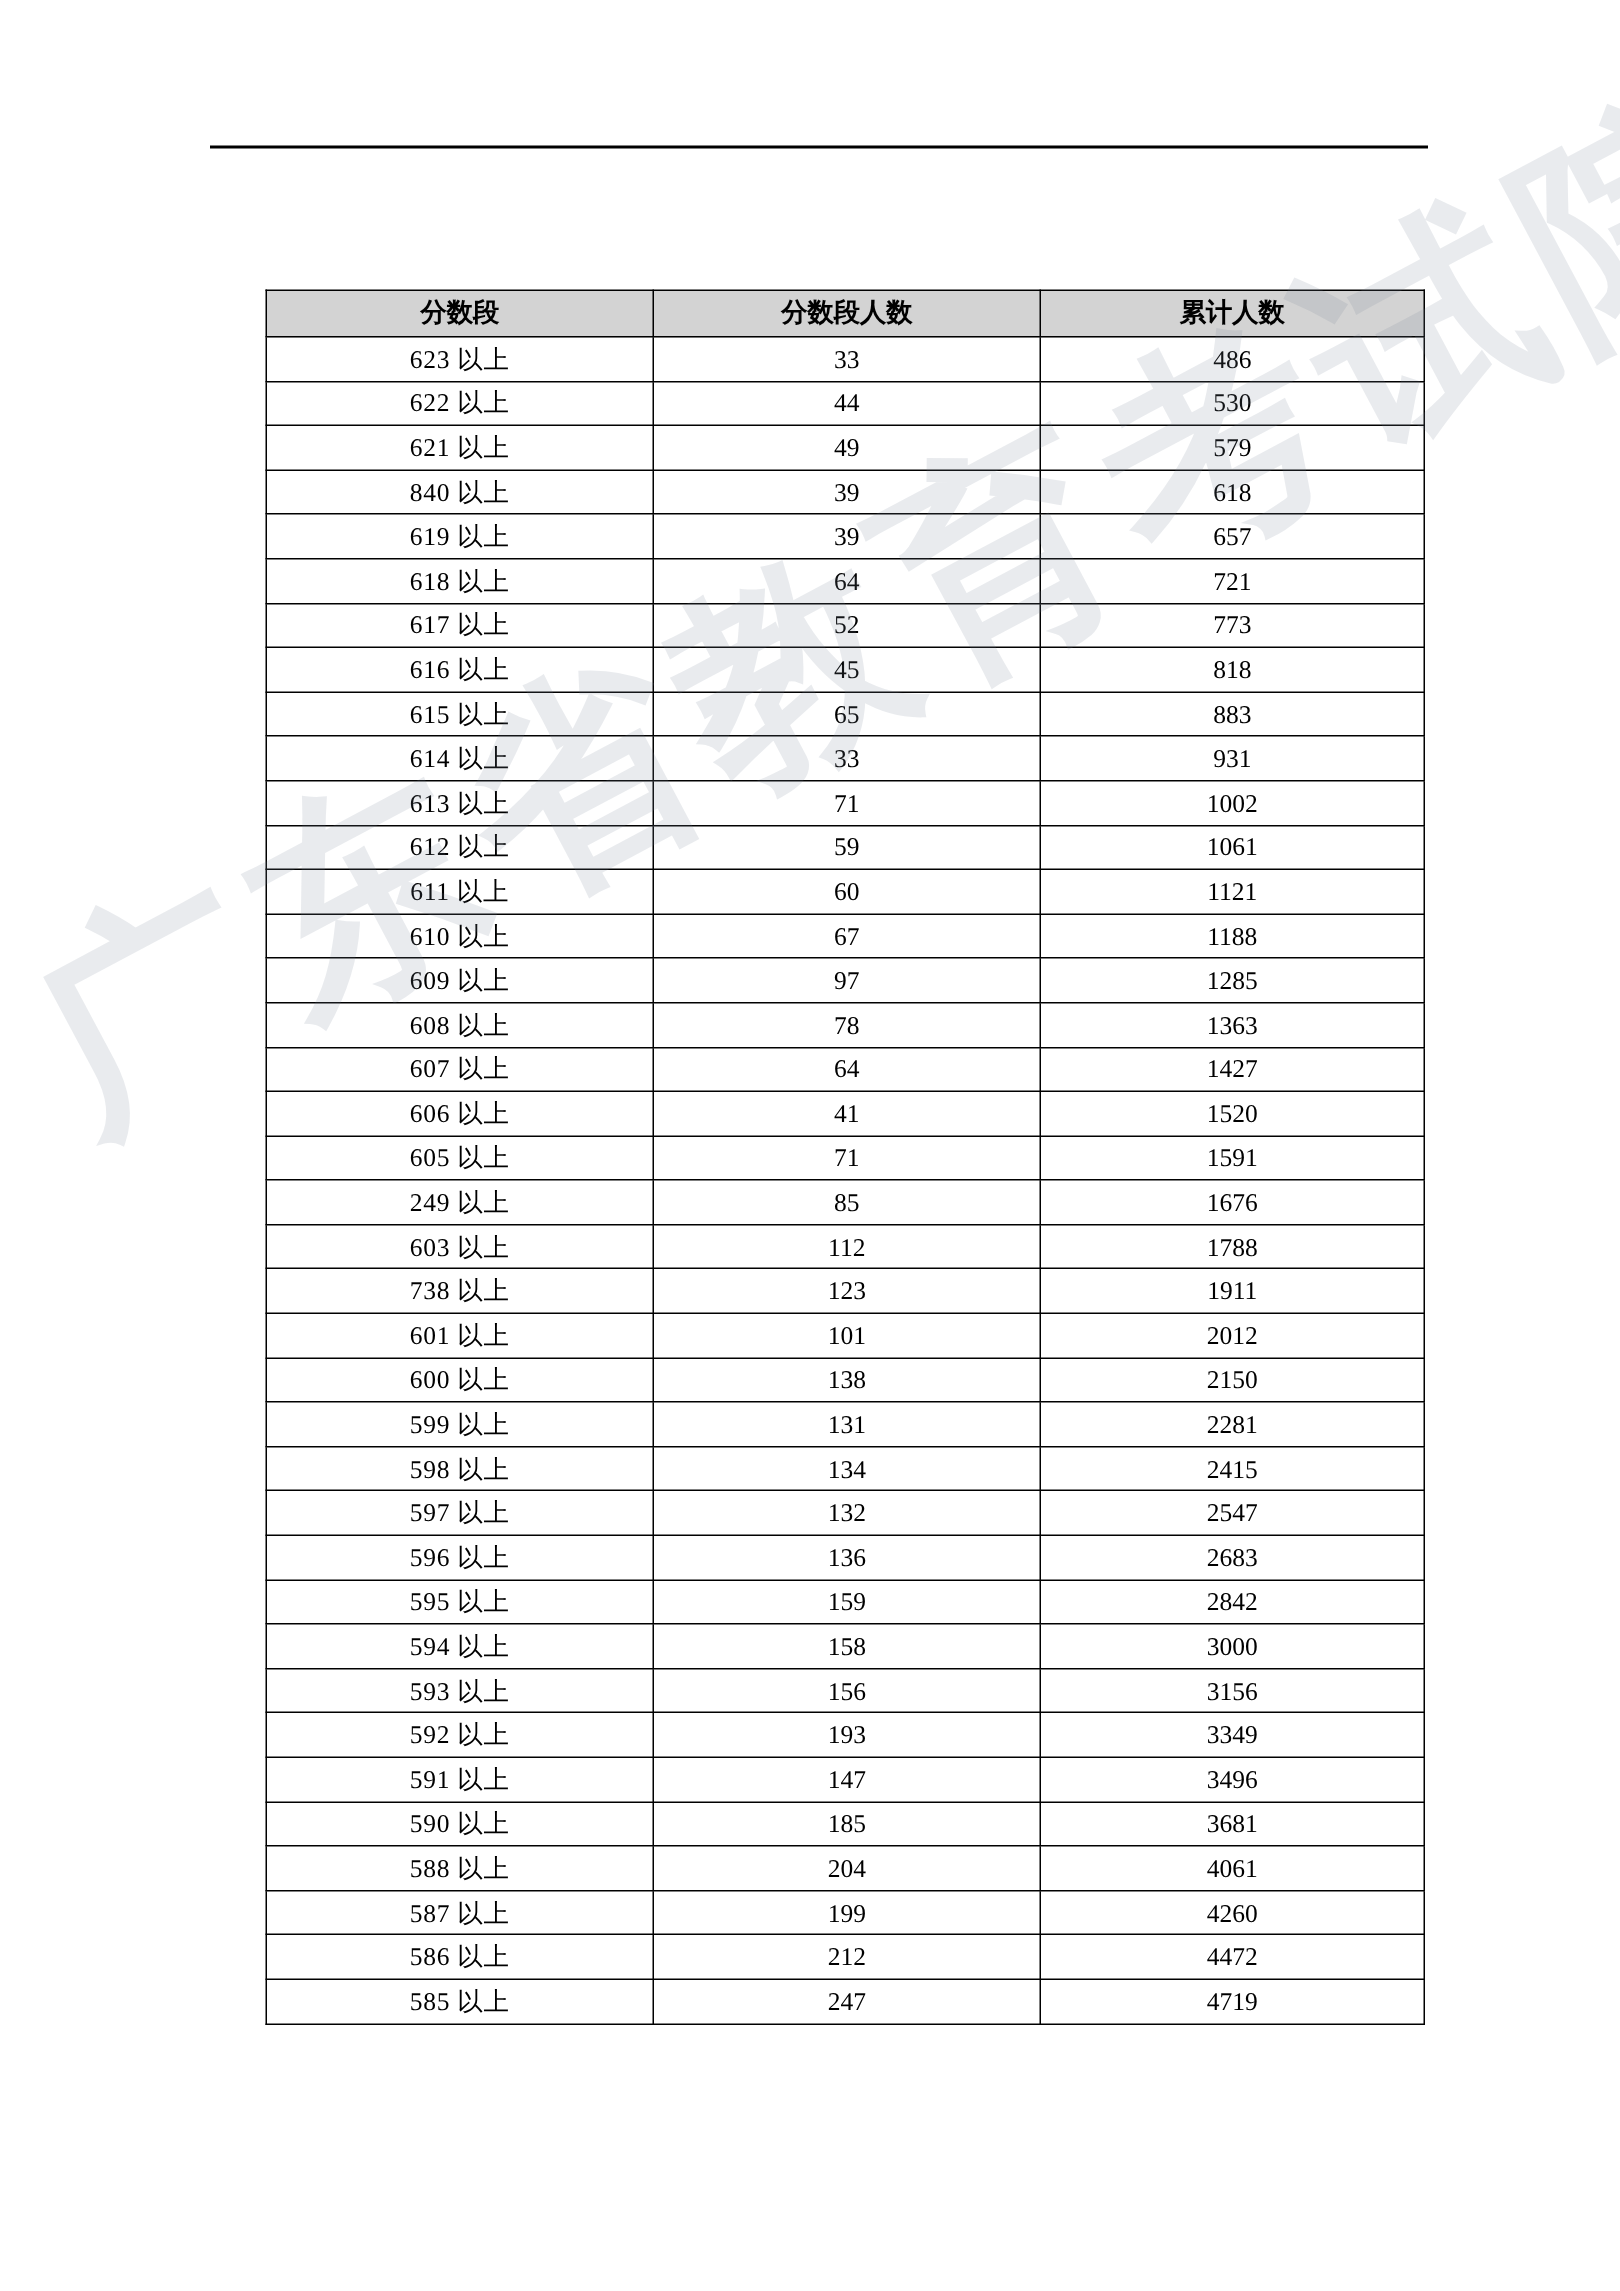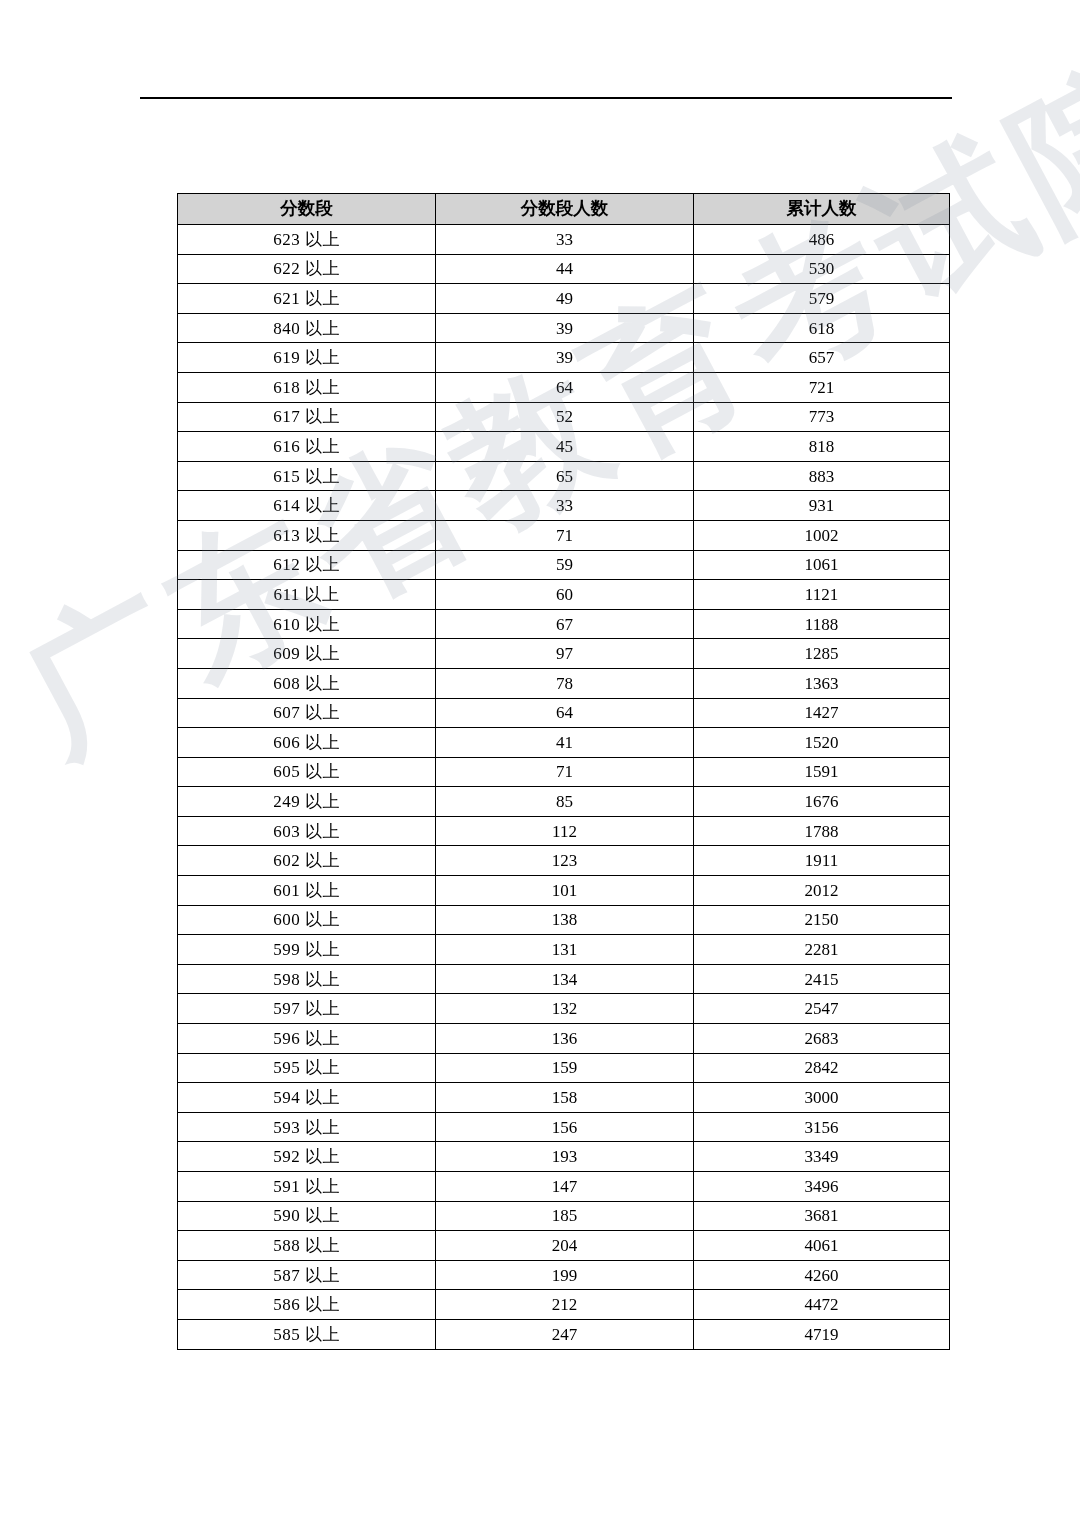--- a/index.html
+++ b/index.html
@@ -205,21 +205,21 @@
             <td class="seg-cell">249 以上</td>
             <td class="count-cell">85</td>
             <td class="cum-cell">1676</td>
           </tr>
           <tr>
             <td class="seg-cell">603 以上</td>
             <td class="count-cell">112</td>
             <td class="cum-cell">1788</td>
           </tr>
           <tr>
-            <td class="seg-cell">602 以上</td>
+            <td class="seg-cell">738 以上</td>
             <td class="count-cell">123</td>
             <td class="cum-cell">1911</td>
           </tr>
           <tr>
             <td class="seg-cell">601 以上</td>
             <td class="count-cell">101</td>
             <td class="cum-cell">2012</td>
           </tr>
           <tr>
             <td class="seg-cell">600 以上</td>

